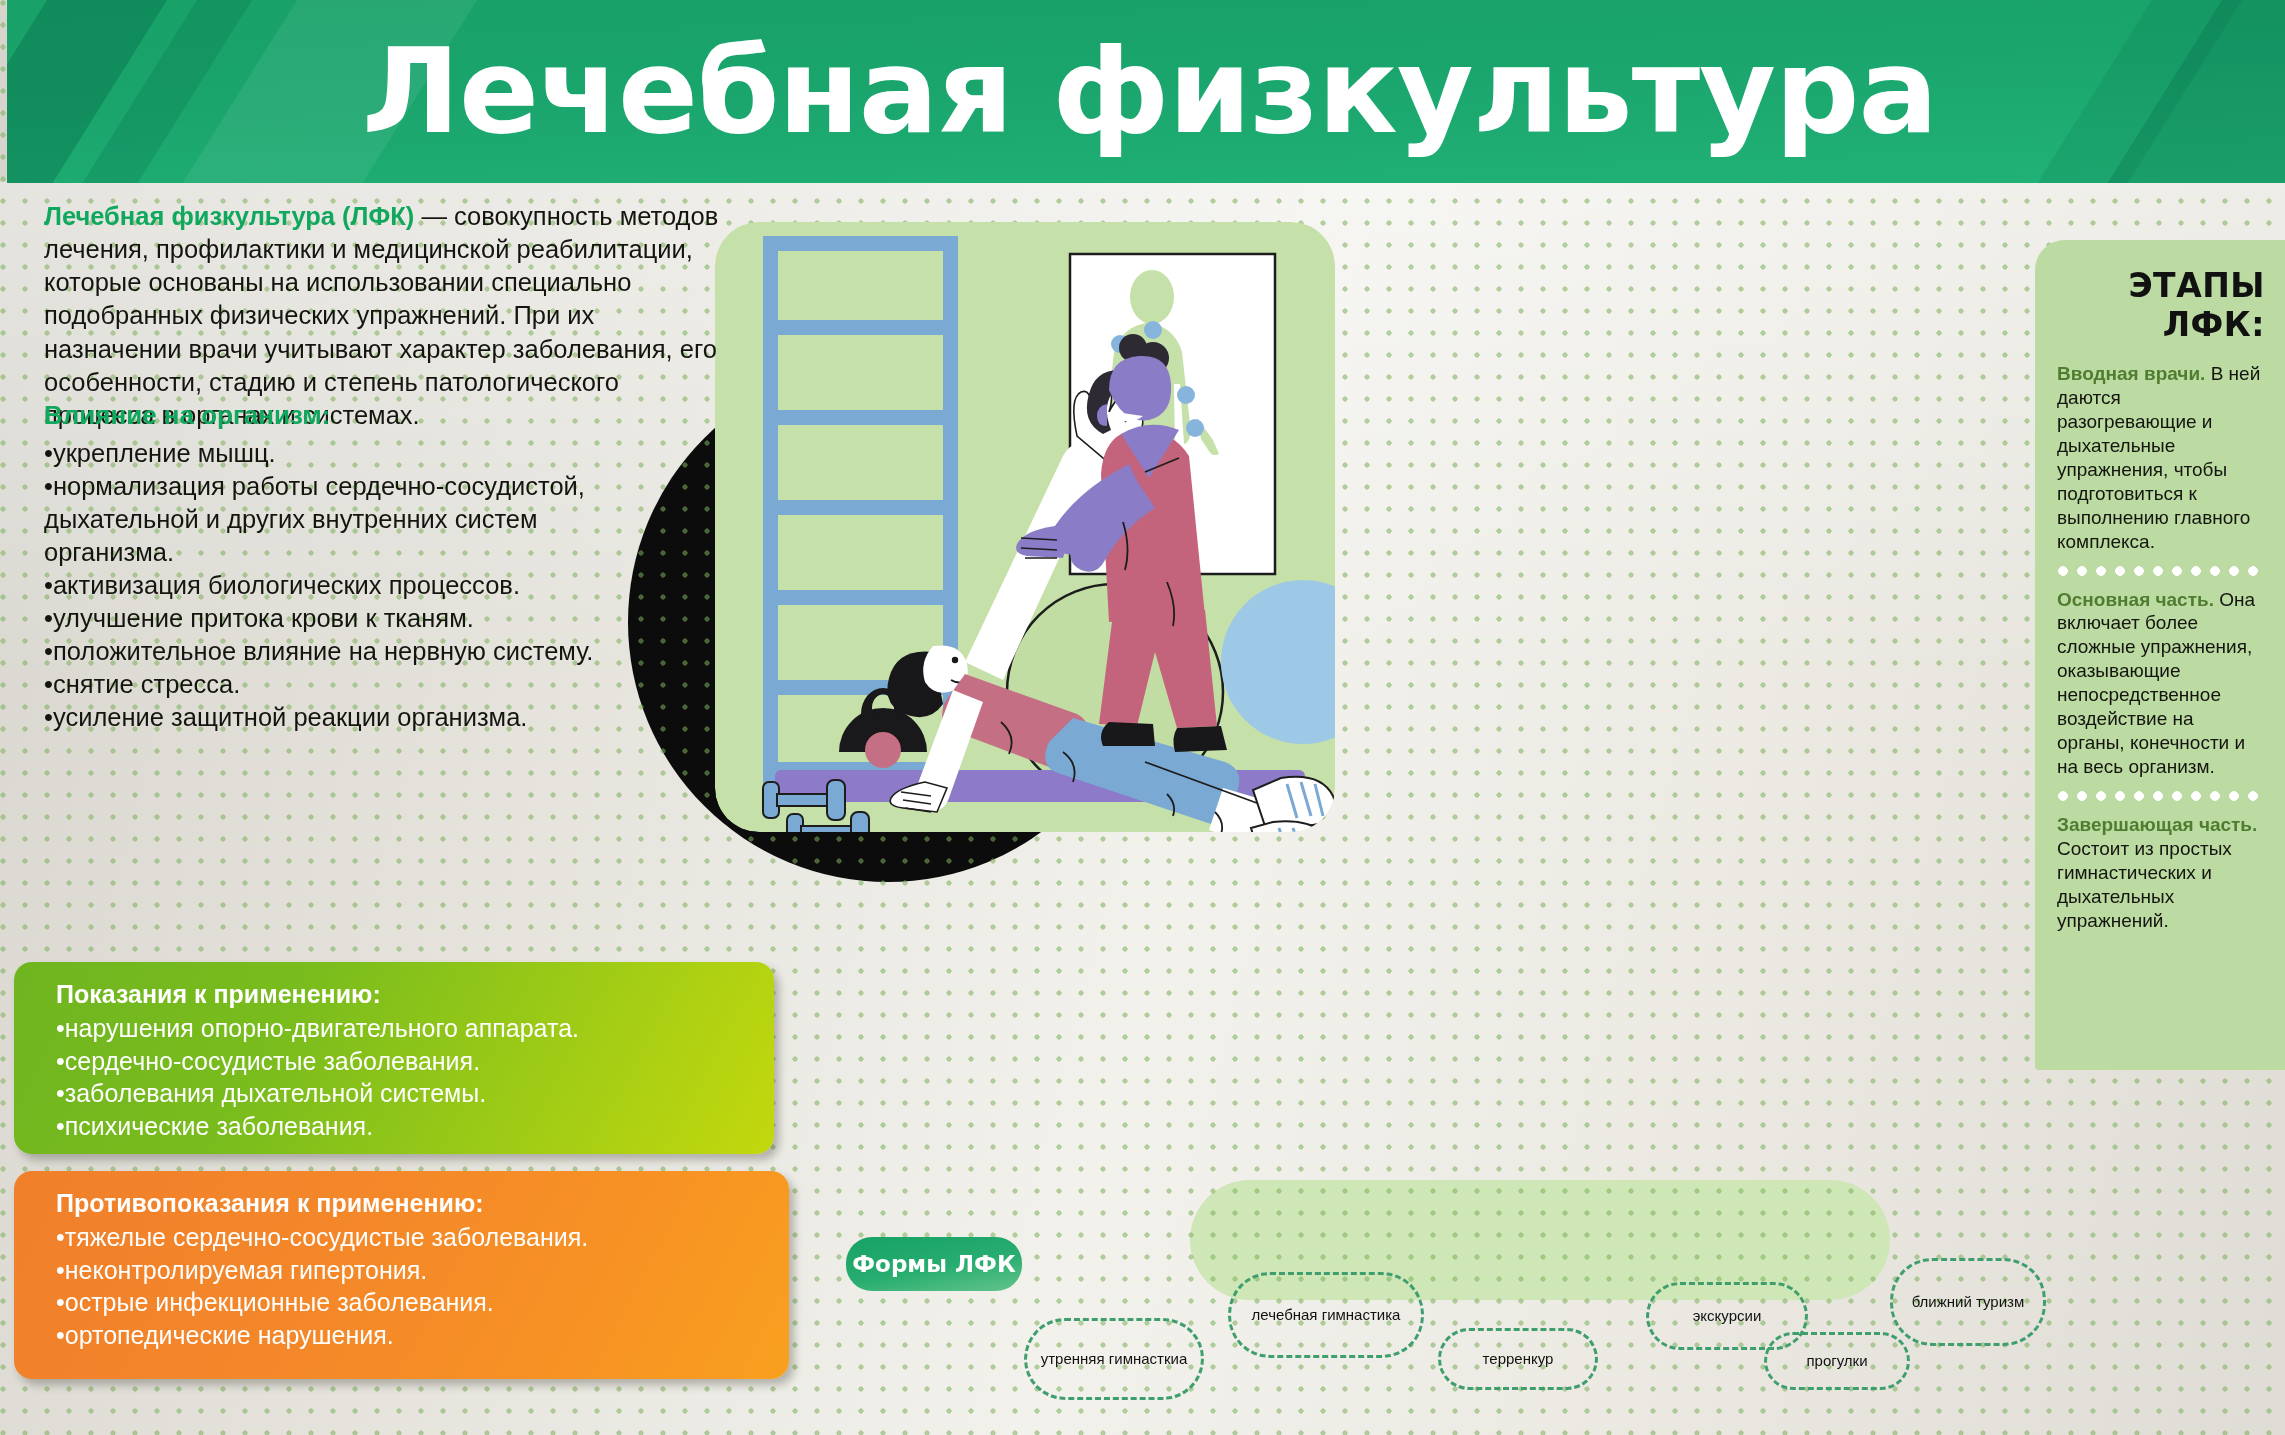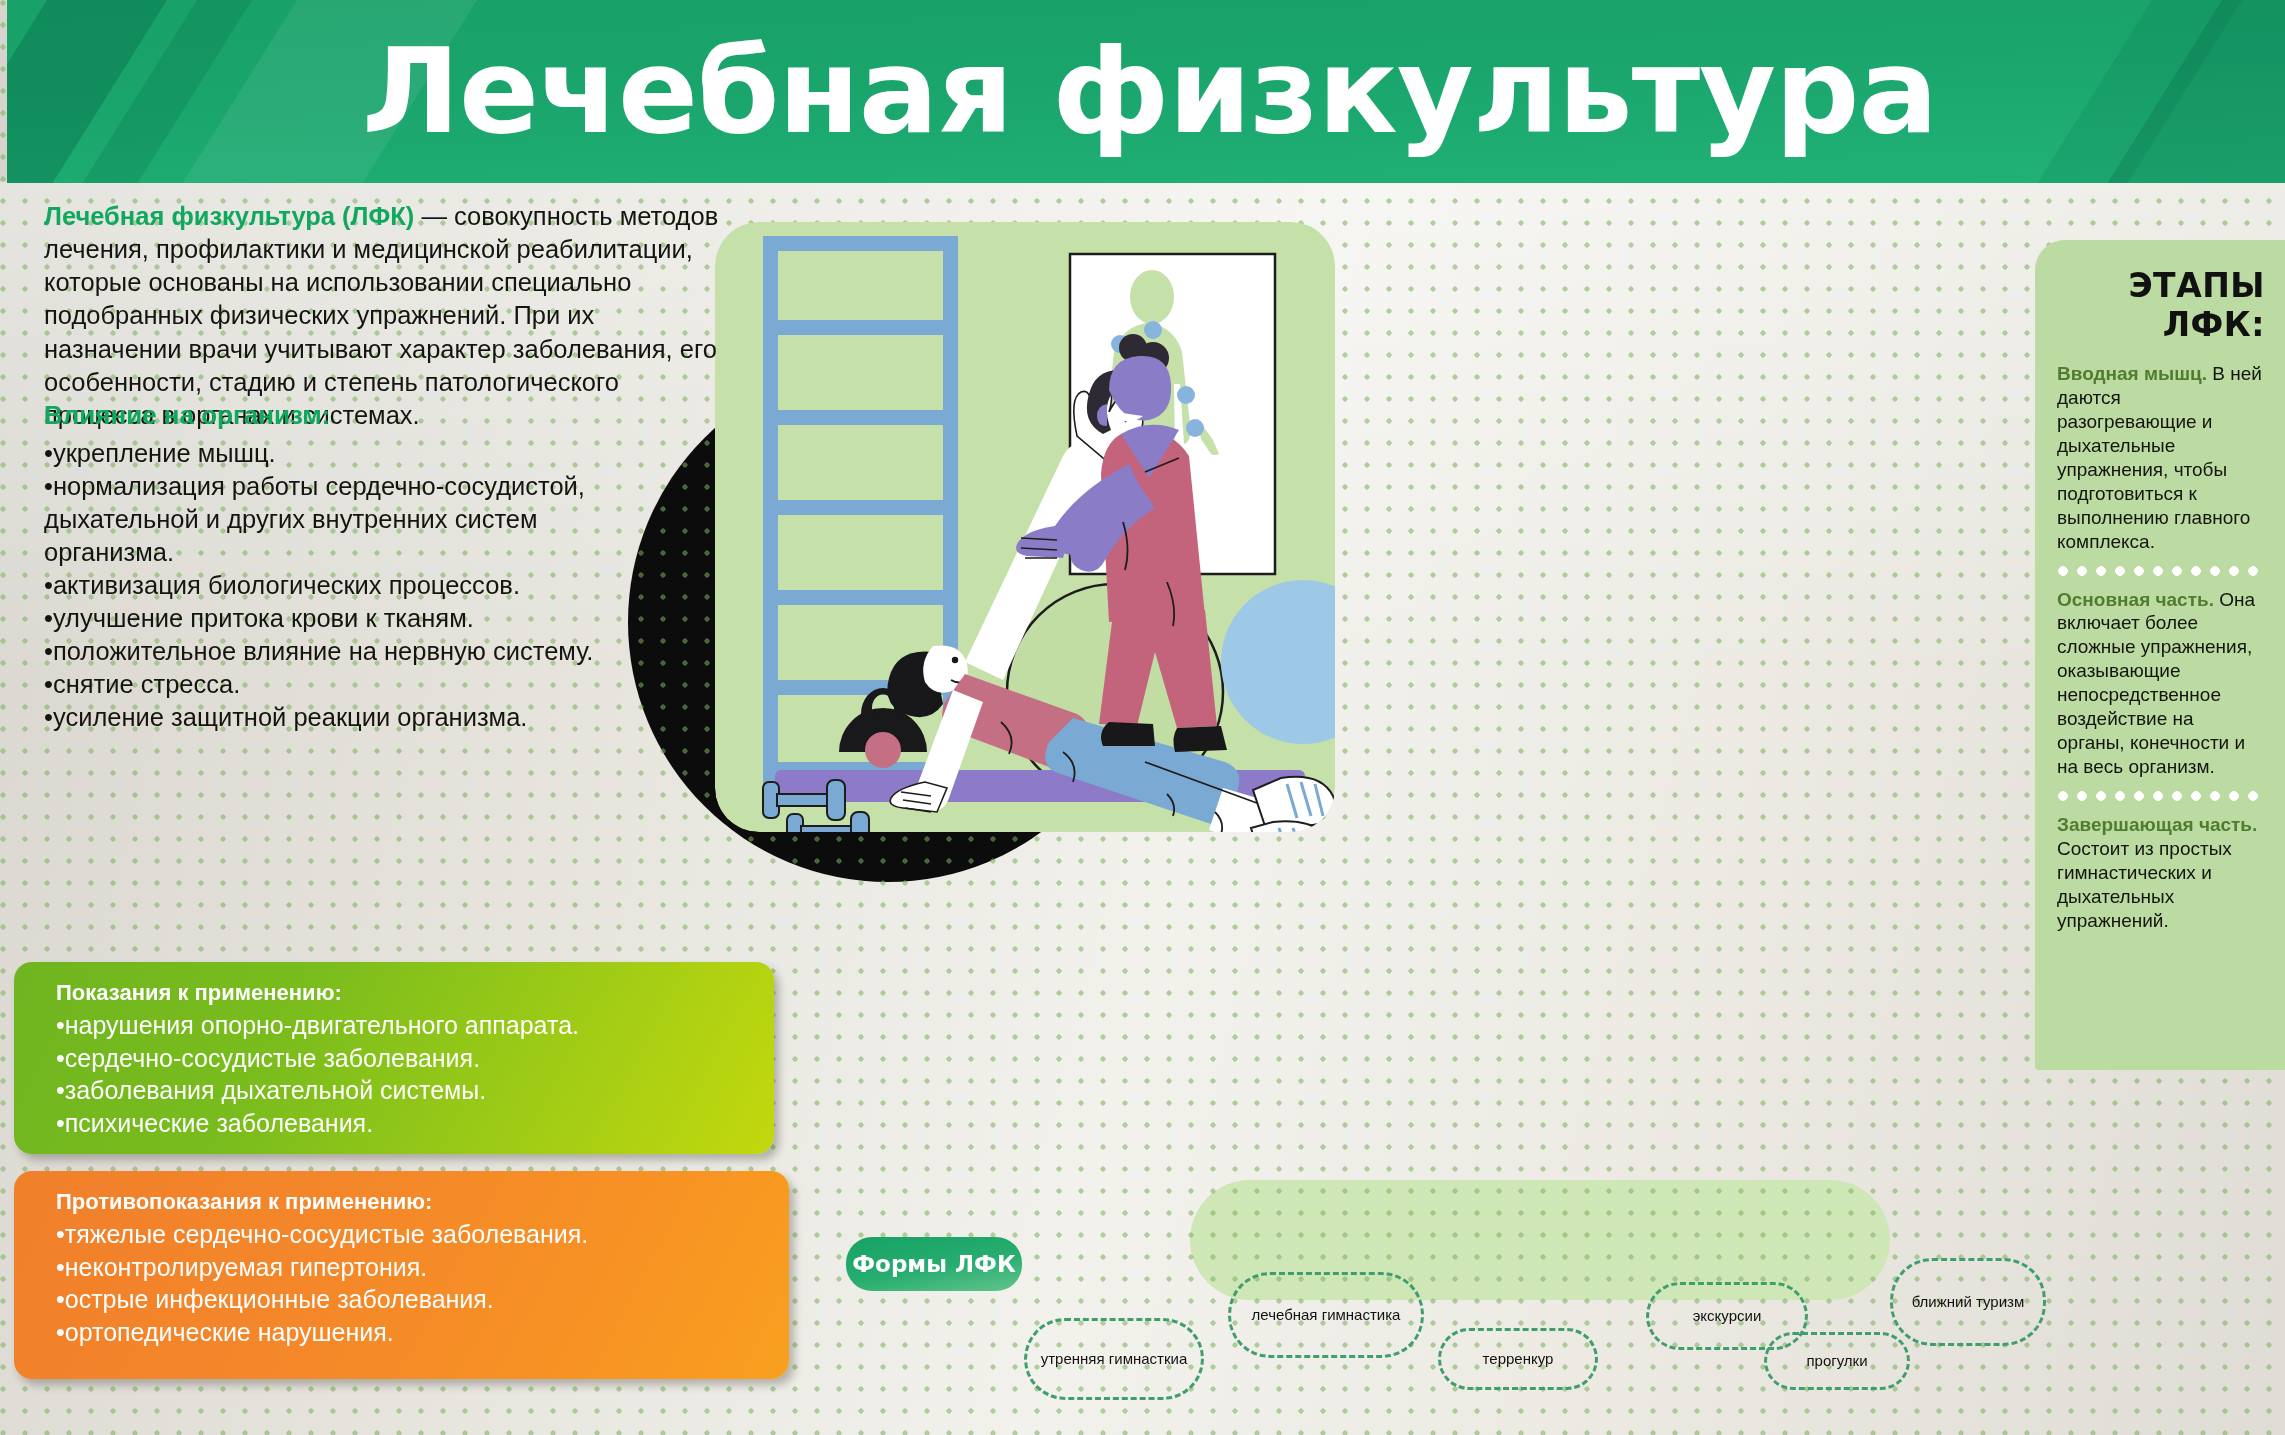--- a/index.html
+++ b/index.html
@@ -69,21 +69,21 @@
   .efflist div.wrap { white-space:normal; }
 
   
   .card {
     position:absolute; z-index:7;
     border-radius:18px;
     color:#fff;
     box-shadow:5px 6px 9px rgba(60,60,50,.33);
     padding:18px 0 16px 42px;
   }
-  .card h3 { font-size:22px; font-weight:700; margin-bottom:3px; }
+  .card h3 { font-size:25px; font-weight:700; margin-bottom:3px; }
   .card p  { font-size:25px; line-height:1.30; }
   .green-card {
     left:14px; top:962px; width:760px; height:192px;
     background:linear-gradient(118deg,#6fb520 0%,#79bc1d 35%,#9ecb16 68%,#c3d80d 100%);
   }
   .orange-card {
     left:14px; top:1171px; width:775px; height:208px;
     background:linear-gradient(118deg,#f07f2a 0%,#f4872a 40%,#f79124 72%,#f9a01f 100%);
   }
 
@@ -298,21 +298,21 @@
       <path d="M572 562 l10 34 M586 560 l10 34 M600 562 l8 32 M564 606 l10 32 M578 606 l10 32 M592 608 l8 30" stroke="#7aa9d4" stroke-width="3" fill="none"></path>
     </g>
   </g>
 </svg>
 </div>
 
 <div class="sidebar">
   <div class="sb-title">ЭТАПЫ ЛФК:</div>
 
   <div class="sb-sec">
-    <b>Вводная мышц.</b><span> В ней даются разогревающие и дыхательные упражнения, чтобы подготовиться к выполнению главного комплекса.</span>
+    <b>Вводная врачи.</b><span> В ней даются разогревающие и дыхательные упражнения, чтобы подготовиться к выполнению главного комплекса.</span>
   </div>
   <div class="sb-div"></div>
 
   <div class="sb-sec">
     <b>Основная часть.</b><span> Она включает более сложные упражнения, оказывающие непосредственное воздействие на органы, конечности и на весь организм.</span>
   </div>
   <div class="sb-div"></div>
 
   <div class="sb-sec">
     <b>Завершающая часть.</b><span> Состоит из простых гимнастических и дыхательных упражнений.</span>

